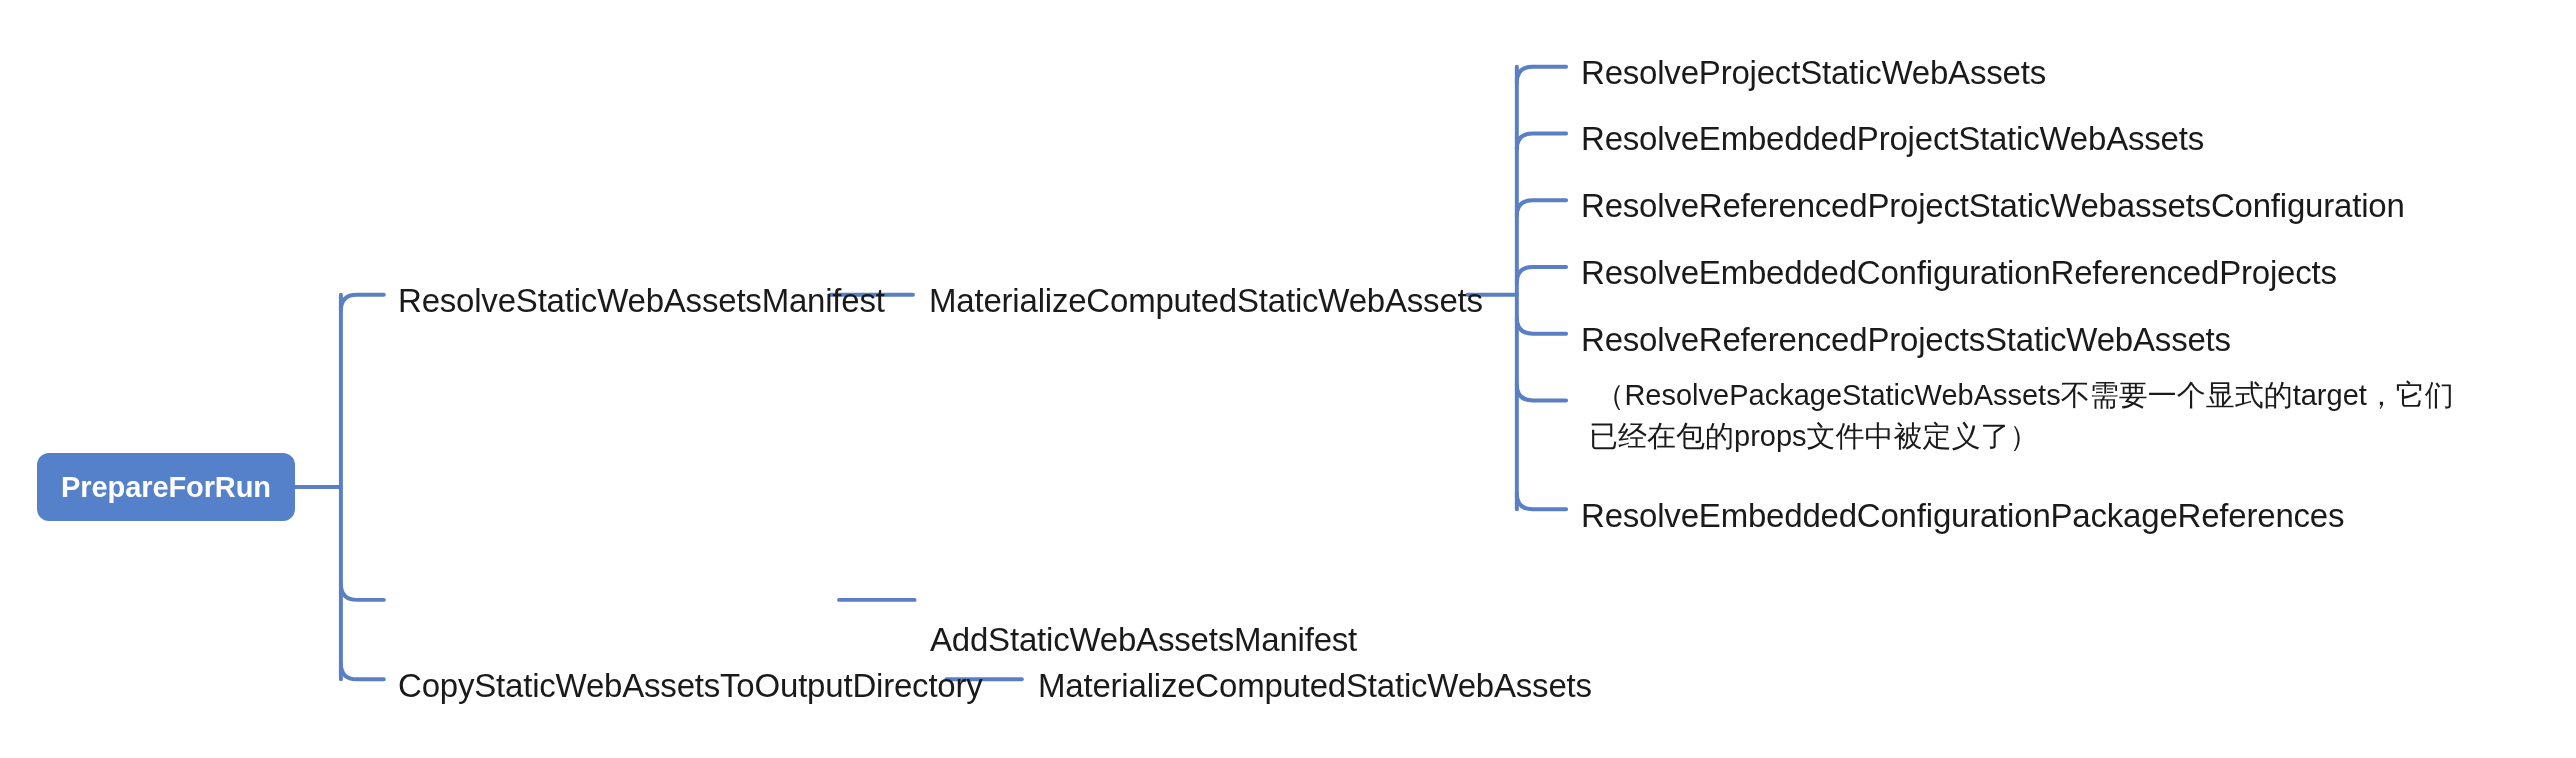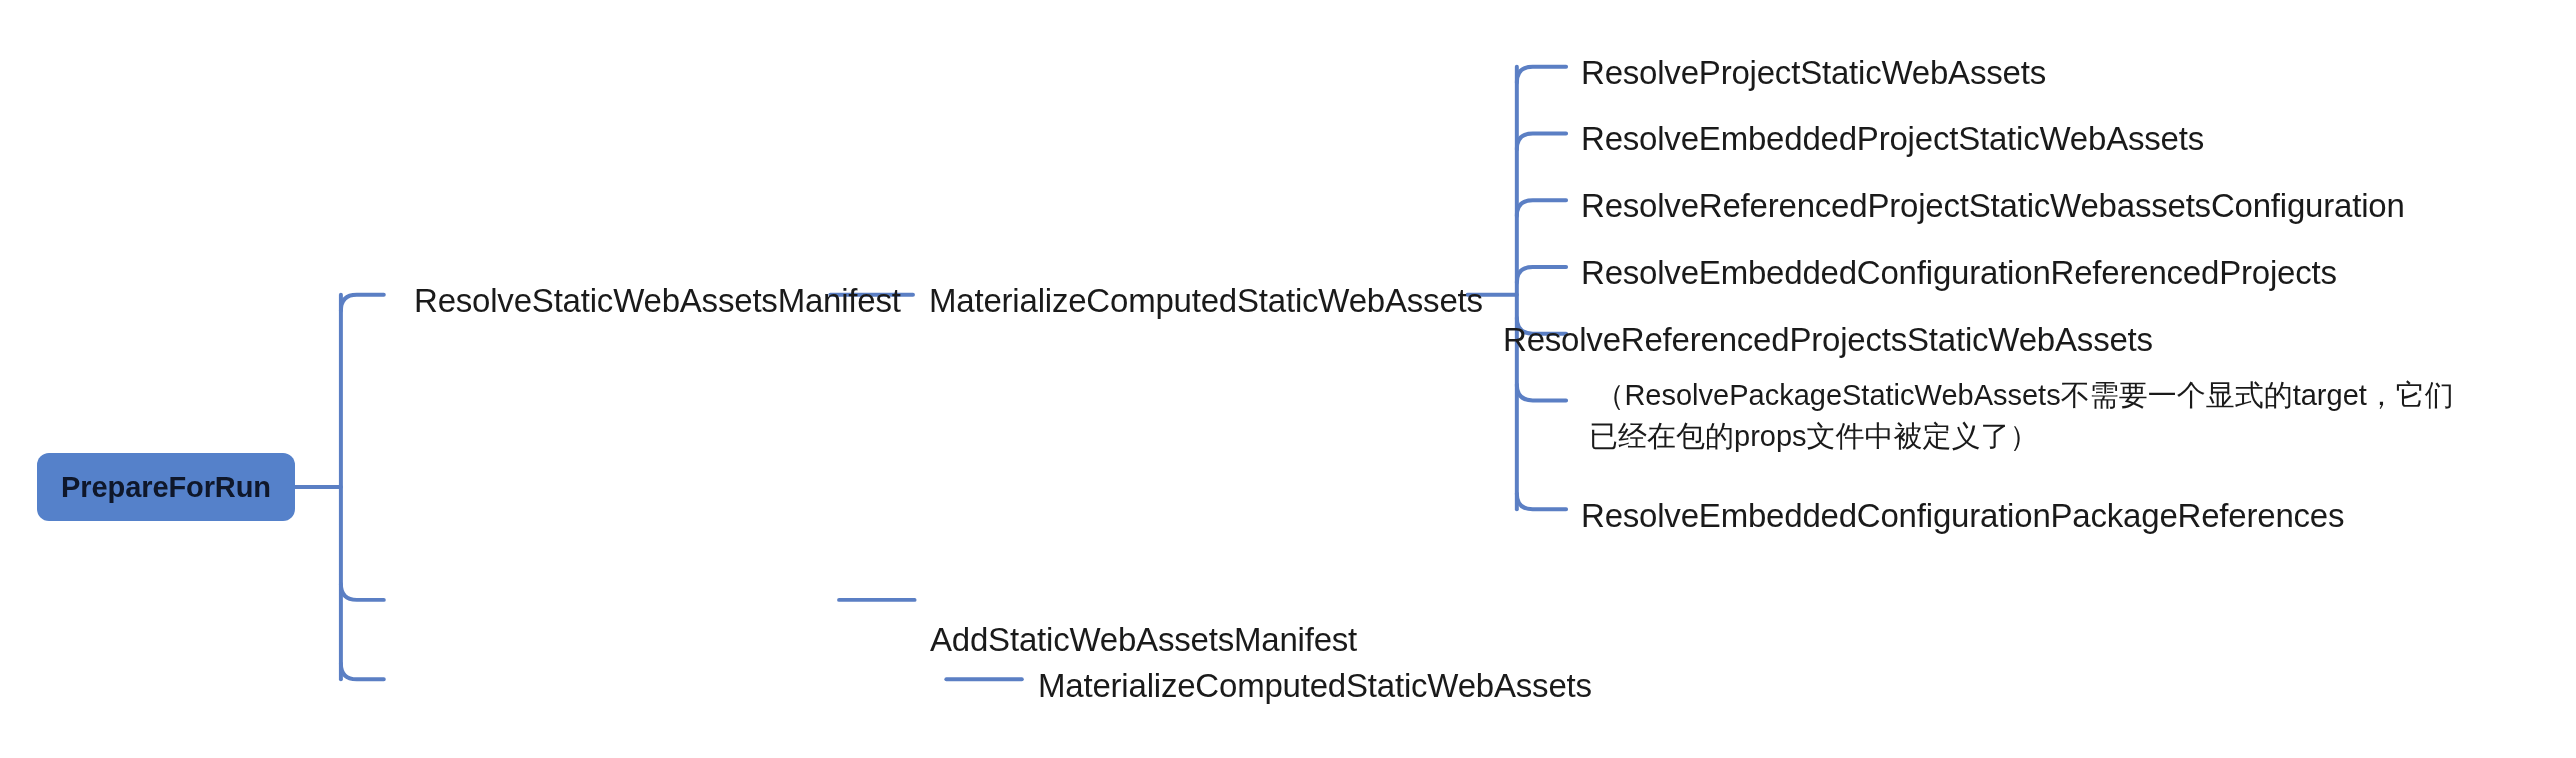--- a/index.html
+++ b/index.html
@@ -40,21 +40,21 @@
     top: 453px;
     width: 258px;
     height: 68px;
     background: #5581ca;
     border-radius: 12px;
     display: flex;
     align-items: center;
     justify-content: center;
   }
   .root-node-label {
-    color: #0f172a;
+    color: #ffffff;
     font-size: 29px;
     font-weight: bold;
     white-space: nowrap;
     letter-spacing: -0.1px;
   }
   .note-label {
     position: absolute;
     color: #1a1a1a;
     font-size: 29px;
     font-weight: 400;
@@ -98,38 +98,39 @@
       <path d="M 1908 400 Q 1908 420 1928 420 L 1970 420"></path>
       <path d="M 1908 484 Q 1908 504 1928 504 L 1970 504"></path>
       <path d="M 1908 621 Q 1908 641 1928 641 L 1970 641"></path>
     </g>
   </svg>
 
   <div class="root-node">
     <span class="root-node-label">PrepareForRun</span>
   </div>
 
-  <div class="node-label" style="left:398px; top:280px;margin-left:16px;">ResolveStaticWebAssetsManifest</div>
+  <div class="node-label" style="left:398px; top:280px;">ResolveStaticWebAssetsManifest</div>
 
 
+  <div class="node-label" style="left:398px; top:665px;">CopyStaticWebAssetsToOutputDirectory</div>
 
   <div class="node-label" style="left:929px; top:280px;">MaterializeComputedStaticWebAssets</div>
 
   <div class="node-label" style="left:930px; top:619px;">AddStaticWebAssetsManifest</div>
 
   <div class="node-label" style="left:1038px; top:665px;">MaterializeComputedStaticWebAssets</div>
 
   <div class="node-label" style="left:1581px; top:52px;">ResolveProjectStaticWebAssets</div>
 
   <div class="node-label" style="left:1581px; top:118px;">ResolveEmbeddedProjectStaticWebAssets</div>
 
   <div class="node-label" style="left:1581px; top:185px;text-align:center;">ResolveReferencedProjectStaticWebassetsConfiguration</div>
 
   <div class="node-label" style="left:1581px; top:252px;">ResolveEmbeddedConfigurationReferencedProjects</div>
 
-  <div class="node-label" style="left:1503px; top:319px;">ResolveReferencedProjectsStaticWebAssets</div>
+  <div class="node-label" style="left:1581px; top:319px;">ResolveReferencedProjectsStaticWebAssets</div>
 
   <div class="note-label" style="left:1581px; top:375px;">（ResolvePackageStaticWebAssets不需要一个显式的target，它们已经在包的props文件中被定义了）</div>
 
   <div class="node-label" style="left:1581px; top:495px;">ResolveEmbeddedConfigurationPackageReferences</div>
 
 </div>
 
 
 </body></html>

